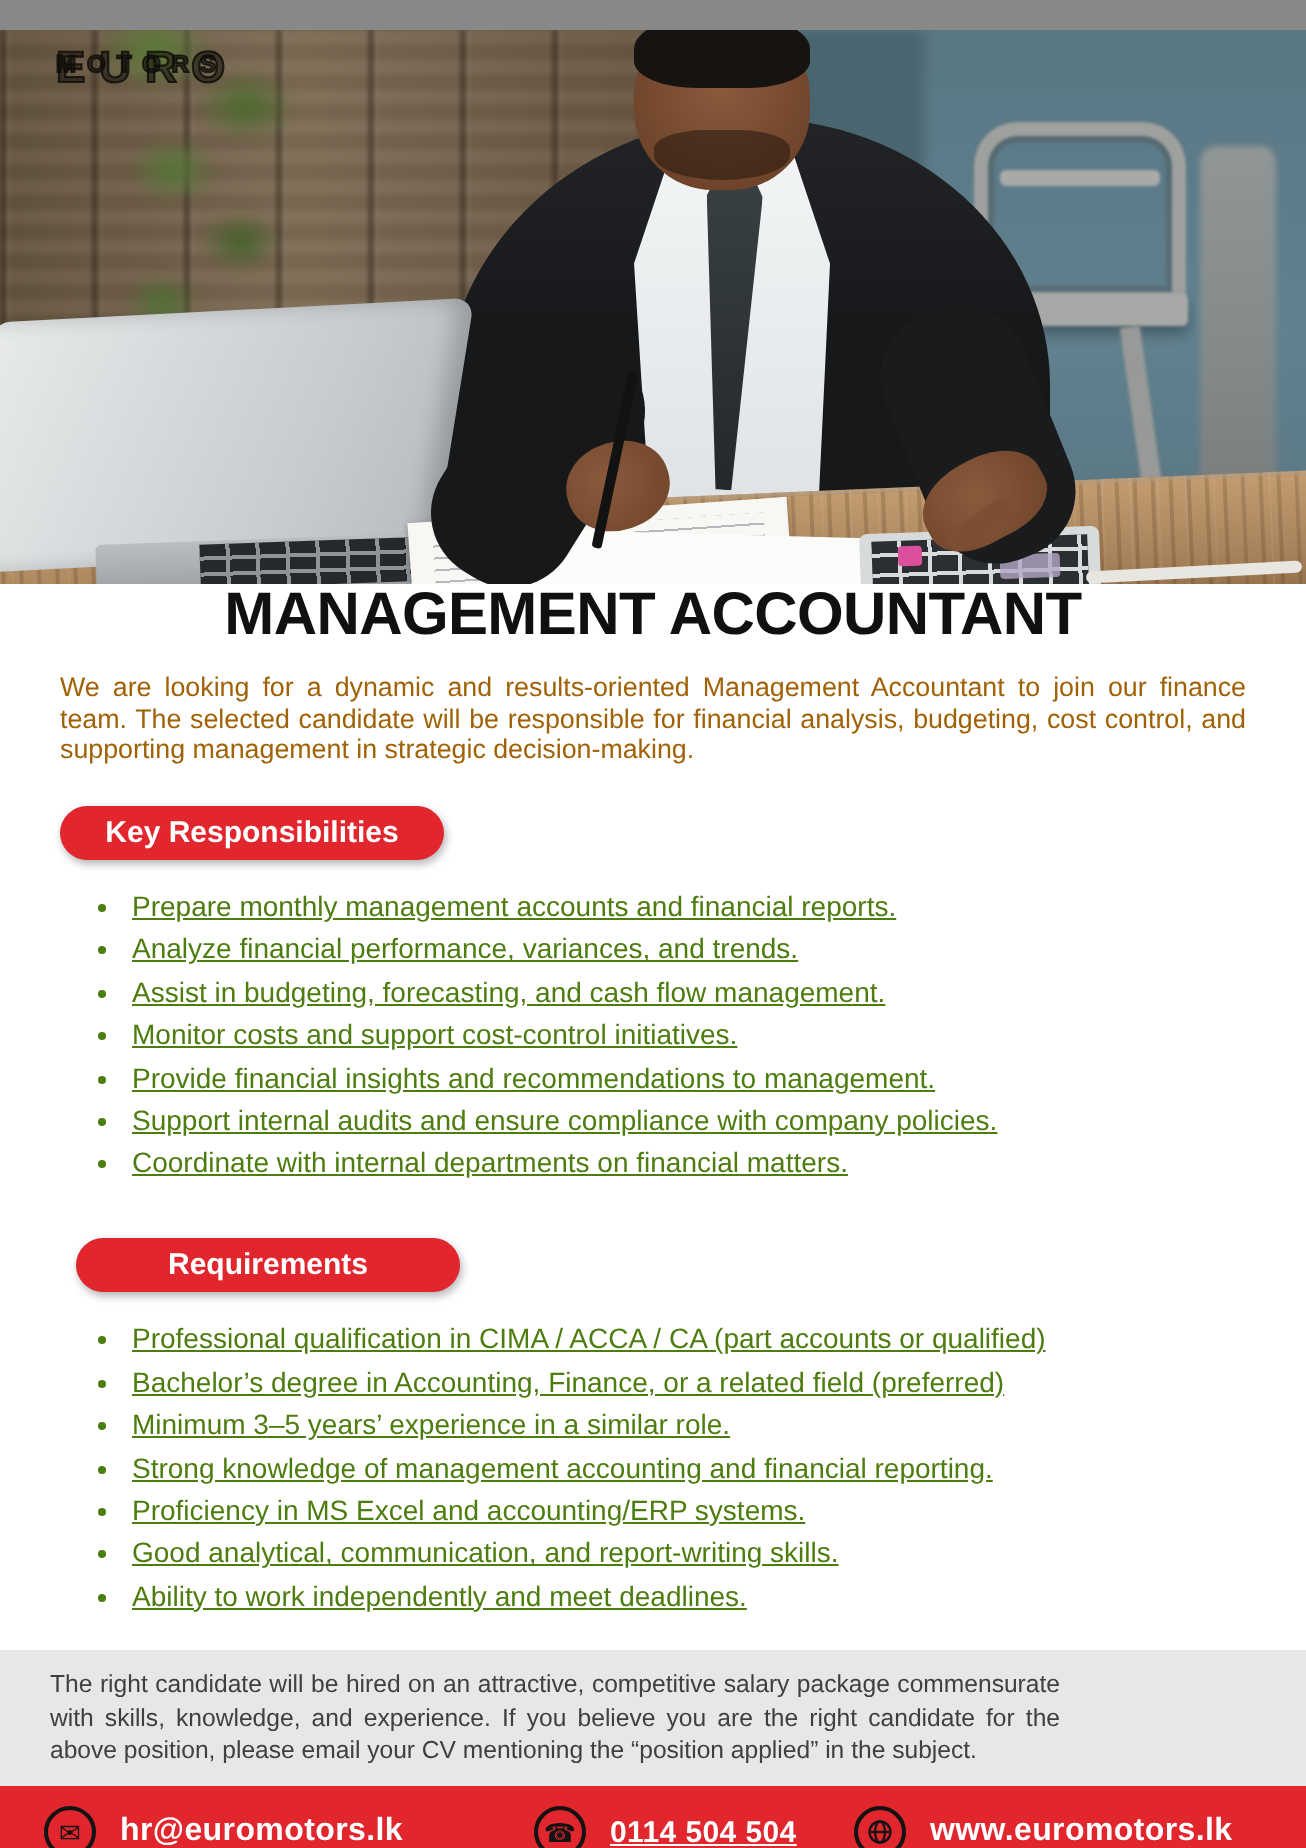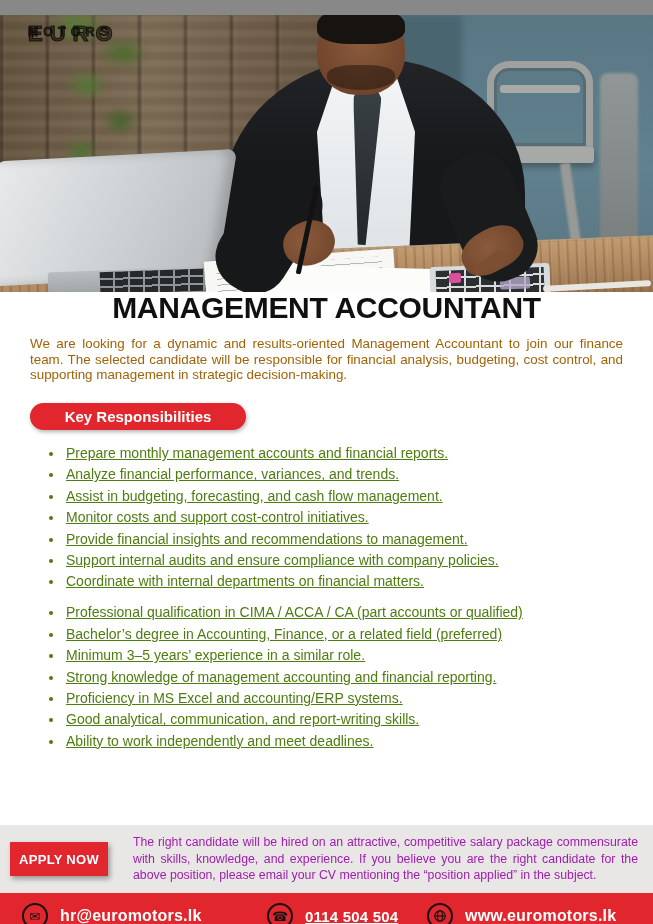--- a/index.html
+++ b/index.html
@@ -108,37 +108,37 @@
     font-weight:700; line-height:1; z-index:9; }
   .logo .l1 { display:block; font-size:22px; letter-spacing:7px; }
   .logo .l2 { display:block; font-size:12px; letter-spacing:5.5px; margin-top:3px; }
 
   
   .content { position:absolute; top:260px; left:0; width:653px; }
   .job-title { margin-top:16px; text-align:center; font-size:30px; font-weight:700;
     letter-spacing:-.3px; color:#101010; }
   .intro { margin:11px 30px 0 30px; font-size:13.4px; line-height:1.17; text-align:justify; color:#a16207; }
 
-  .pill { display:flex; align-items:center; justify-content:center; width:216px; height:27px;
+  .pill { display:flex; align-items:center; justify-content:center; width:192px; height:27px;
     background:#e1262d; color:#fff; font-weight:700; font-size:15px; border-radius:14px;
     box-shadow:1px 2px 4px rgba(0,0,0,.3); }
   .pill-1 { margin:20px 0 0 30px; }
   .pill-2 { margin:30px 0 0 38px; }
 
   ul.bullets { margin:15px 0 0 64px; padding:0; }
   ul.bullets li { font-size:14px; color:#4d7c0f; margin-bottom:5.4px; padding-left:2px;text-decoration:underline; }
 
   
   .apply-band { position:absolute; top:810px; left:0; width:653px; height:68px;
     background:#e8e7e5; display:flex; align-items:center; }
   .apply-btn { margin-left:10px; width:98px; height:34px; background:#e1262d; color:#fff;
     border:none; font-family:inherit; font-weight:700; font-size:13px; letter-spacing:.3px;
     box-shadow:2px 3px 5px rgba(0,0,0,.35); cursor:pointer; }
   .apply-note { margin-left:25px; width:505px; font-size:12.3px; line-height:1.33;
-    text-align:justify; color:#a21caf; }
+    text-align:justify; color:#404040; }
 
   
   .footer { position:absolute; top:878px; left:0; width:653px; height:46px; background:#e1262d; }
   .contact { position:absolute; top:0; height:46px; display:flex; align-items:center; gap:12px; }
   .c-email { left:22px; } .c-phone { left:267px; } .c-web { left:427px; }
   .icon-circle { width:26px; height:26px; border-radius:50%; border:2px solid #131313;
     display:flex; align-items:center; justify-content:center; color:#131313; font-size:13px; line-height:1; }
   .contact .label { color:#fff; font-weight:700; font-size:16px; letter-spacing:.2px; }
   .c-phone .label { font-size:15px;text-decoration:underline; }
 </style>
@@ -195,33 +195,35 @@
     <ul class="bullets">
       <li>Prepare monthly management accounts and financial reports.</li>
       <li>Analyze financial performance, variances, and trends.</li>
       <li>Assist in budgeting, forecasting, and cash flow management.</li>
       <li>Monitor costs and support cost-control initiatives.</li>
       <li>Provide financial insights and recommendations to management.</li>
       <li>Support internal audits and ensure compliance with company policies.</li>
       <li>Coordinate with internal departments on financial matters.</li>
     </ul>
 
+    <div class="pill pill-2">
+      <span>Requirements</span>
+    </div>
     <ul class="bullets">
       <li>Professional qualification in CIMA / ACCA / CA (part accounts or qualified)</li>
       <li>Bachelor’s degree in Accounting, Finance, or a related field (preferred)</li>
       <li>Minimum 3–5 years’ experience in a similar role.</li>
       <li>Strong knowledge of management accounting and financial reporting.</li>
       <li>Proficiency in MS Excel and accounting/ERP systems.</li>
       <li>Good analytical, communication, and report-writing skills.</li>
       <li>Ability to work independently and meet deadlines.</li>
     </ul>
   </div>
 
   <div class="apply-band">
-    <button class="apply-btn">APPLY NOW</button>
     <p class="apply-note">The right candidate will be hired on an attractive, competitive salary package commensurate with skills, knowledge, and experience. If you believe you are the right candidate for the above position, please email your CV mentioning the “position applied” in the subject.</p>
   </div>
 
   <div class="footer">
     <div class="contact c-email">
       <span class="icon-circle">✉</span>
       <span class="label">hr@euromotors.lk</span>
     </div>
     <div class="contact c-phone">
       <span class="icon-circle">☎</span>

